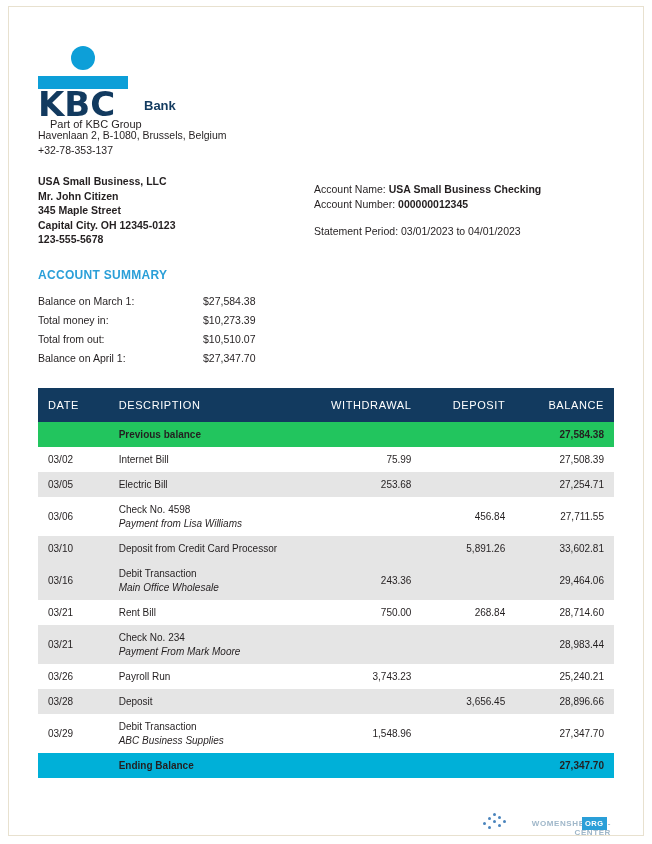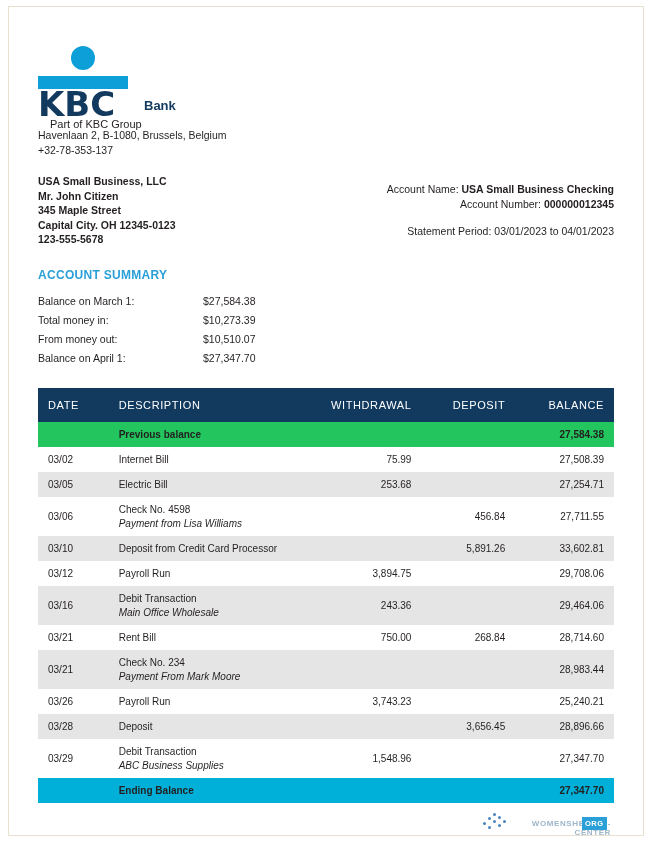--- a/index.html
+++ b/index.html
@@ -107,21 +107,21 @@
     line-height: 14.5px;
     color: #231f20;
   }
   .acct-meta {
     position: absolute;
     right: 0;
     top: 8px;
     width: 300px;
     font-size: 10.5px;
     line-height: 15px;
-    text-align: right;
+    text-align: left;
   }
   .acct-meta .line { white-space: nowrap; }
   .acct-meta .lbl { color: #231f20; }
   .acct-meta .val { font-weight: bold; }
   .acct-period {
     margin-top: 12px;
     font-size: 10.5px;
   }
 
   
@@ -286,21 +286,21 @@
       <tbody>
         <tr>
           <td class="k">Balance on March 1:</td>
           <td class="v">$27,584.38</td>
         </tr>
         <tr>
           <td class="k">Total money in:</td>
           <td class="v">$10,273.39</td>
         </tr>
         <tr>
-          <td class="k">From money out:</td>
+          <td class="k">Total from out:</td>
           <td class="v">$10,510.07</td>
         </tr>
         <tr>
           <td class="k">Balance on April 1:</td>
           <td class="v">$27,347.70</td>
         </tr>
       </tbody>
     </table>
 
     <table class="txn">
@@ -357,29 +357,20 @@
         <tr class="alt">
           <td>03/10</td>
           <td>
             <span class="desc-main">Deposit from Credit Card Processor</span>
           </td>
           <td class="num"></td>
           <td class="num">5,891.26</td>
           <td class="num">33,602.81</td>
         </tr>
 
-        <tr class="plain">
-          <td>03/12</td>
-          <td>
-            <span class="desc-main">Payroll Run</span>
-          </td>
-          <td class="num">3,894.75</td>
-          <td class="num"></td>
-          <td class="num">29,708.06</td>
-        </tr>
 
         <tr class="alt">
           <td>03/16</td>
           <td>
             <span class="desc-main">Debit Transaction</span>
             <span class="desc-sub">Main Office Wholesale</span>
           </td>
           <td class="num">243.36</td>
           <td class="num"></td>
           <td class="num">29,464.06</td>

